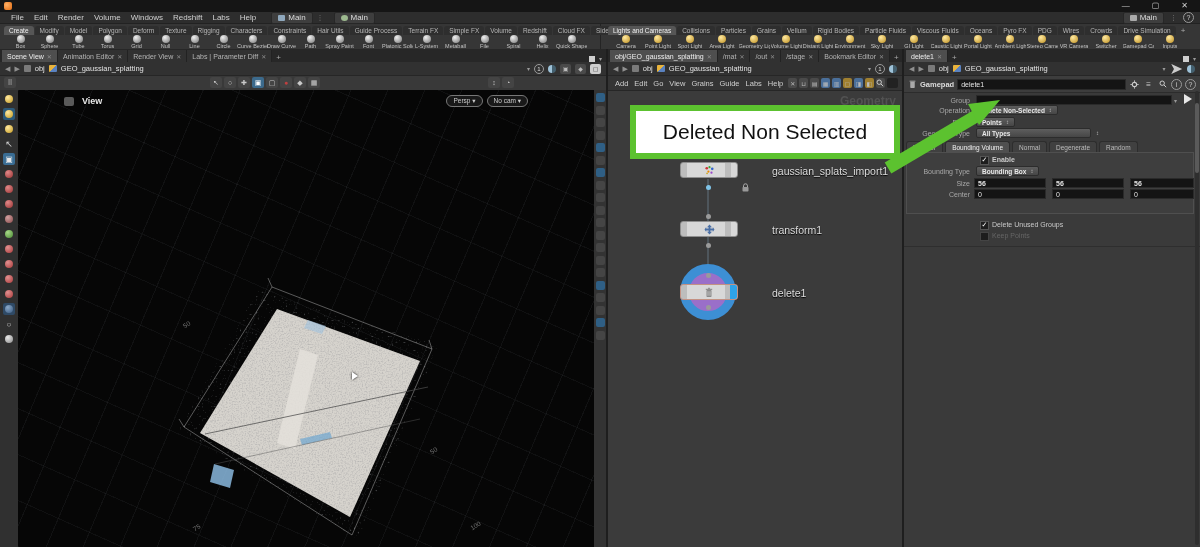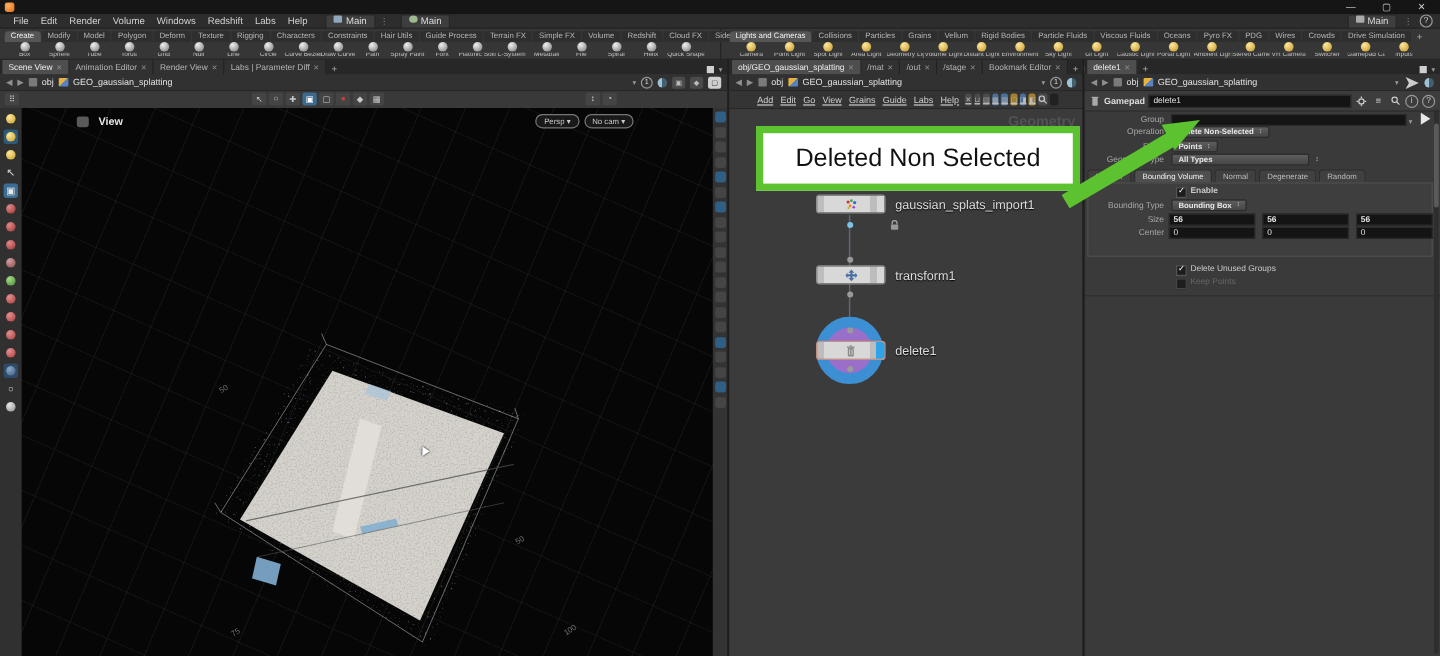--- a/index.html
+++ b/index.html
@@ -7,21 +7,21 @@
   .abs{position:absolute;}
   
   .titlebar{position:absolute;left:0;top:0;width:1200px;height:12px;background:#151515;display:flex;align-items:center;gap:4px;padding:0 4px;box-sizing:border-box;}
   .houdini-logo{width:8px;height:8px;border-radius:2px;background:radial-gradient(circle at 35% 35%,#ffb066,#e06a10);}
   .title-text{font-size:7.5px;color:#b8b8b8;white-space:nowrap;}
   .win-controls{margin-left:auto;display:flex;gap:22px;padding-right:8px;}
   .win-controls span{font-size:8px;color:#cfcfcf;line-height:10px;}
   
   .menubar{position:absolute;left:0;top:12px;width:1200px;height:12px;background:#2d2d2d;display:flex;align-items:center;padding:0 6px;box-sizing:border-box;border-bottom:1px solid #222;}
   .menubar .mi{font-size:8px;color:#d0d0d0;padding:0 5px;}
-  .selbox{display:flex;align-items:flex-start;gap:3px;background:#3e3e3e;border:1px solid #272727;border-radius:2px;height:10px;padding:0 6px;font-size:8px;color:#ddd;margin-left:10px;}
+  .selbox{display:flex;align-items:center;gap:3px;background:#3e3e3e;border:1px solid #272727;border-radius:2px;height:10px;padding:0 6px;font-size:8px;color:#ddd;margin-left:10px;}
   .selbox .sic{width:7px;height:6px;background:#8fa8bd;border-radius:1px;display:inline-block;}
   .dots{color:#888;font-size:7px;margin-left:4px;}
   .helpcircle{width:9px;height:9px;border:1px solid #999;border-radius:50%;font-size:7px;color:#ccc;display:flex;align-items:center;justify-content:center;margin-left:6px;}
   
   .shelftabs{position:absolute;top:24px;height:11px;display:flex;align-items:flex-end;gap:1px;padding-left:4px;}
   .stab{font-size:6.5px;color:#b5b5b5;background:#2e2e2e;border-radius:3px 3px 0 0;padding:1px 5px;white-space:nowrap;}
   .stab.active{background:#565656;color:#f2f2f2;}
   .shelfplus{font-size:8px;color:#aaa;padding:0 4px;}
   .shelftools{position:absolute;top:35px;height:14px;display:flex;align-items:flex-start;padding-left:6px;background:transparent;}
   .tool{width:29px;display:flex;flex-direction:column;align-items:center;gap:1px;}
@@ -62,33 +62,33 @@
   .rtools{position:absolute;right:0;top:41px;width:12px;bottom:0;background:#333;display:flex;flex-direction:column;align-items:center;gap:3.5px;padding-top:3px;box-sizing:border-box;}
   .rtools .rt{width:9px;height:9px;border-radius:2px;background:#454545;flex:0 0 auto;}
   .rtools .rt.hl{background:#2f5f85;}
   .view-label{position:absolute;left:46px;top:6px;display:flex;align-items:center;gap:8px;}
   .view-ic{width:10px;height:9px;background:#5a5a5a;border-radius:2px;}
   .view-text{font-size:9px;font-weight:bold;color:#e8e8e8;text-shadow:0 1px 1px #000;}
   .cam-pills{position:absolute;right:66px;top:5px;display:flex;gap:4px;}
   .pill{border:1px solid #777;border-radius:6px;background:rgba(30,30,30,.8);color:#ccc;font-size:6.5px;padding:1px 6px;white-space:nowrap;}
   .gridnum{position:absolute;font-size:6.5px;color:#707070;transform:rotate(-32deg);}
   
-  .net-toolbar{position:absolute;left:0;top:27px;right:0;height:15px;background:#343434;border-bottom:1px solid #262626;display:flex;align-items:center;gap:2px;padding:0 20px;box-sizing:border-box;text-decoration:underline;}
+  .net-toolbar{position:absolute;left:0;top:27px;right:0;height:15px;background:#343434;border-bottom:1px solid #262626;display:flex;align-items:center;gap:2px;padding:0 4px;box-sizing:border-box;}
   .net-toolbar .mi{font-size:7.5px;color:#cfcfcf;padding:0 3px;}
   .nt-ic{width:11px;height:10px;border-radius:2px;background:#4a4a4a;display:flex;align-items:center;justify-content:center;font-size:6px;color:#bbb;}
   .nt-ic.c1{background:#4a6f9a;}
   .nt-ic.c2{background:#a08030;}
   .net-canvas{position:absolute;left:0;top:42px;right:0;bottom:0;background:#3b3b3b;overflow:hidden;}
   .watermark{position:absolute;right:6px;top:3px;font-size:12px;font-weight:bold;color:#525252;}
   .callout{position:absolute;left:22px;top:14px;width:258px;height:42px;background:#fff;border:6px solid #5cc22f;display:flex;align-items:center;justify-content:center;}
   .callout-text{font-size:21px;color:#111;white-space:nowrap;}
   .node{position:absolute;width:58px;height:16px;border-radius:3px;background:linear-gradient(90deg,#bdbdbd 0 6px,#d8d8d8 6px 44px,#bdbdbd 44px 50px,#d8d8d8 50px);border:1px solid #8f8f8f;box-sizing:border-box;display:flex;align-items:center;justify-content:center;}
   .node.selected{border:1px solid #c49183;}
   .node .flag{position:absolute;right:0;top:0;width:7px;height:14px;background:#2fa3e8;border-radius:0 2px 2px 0;}
-  .node-title{position:absolute;font-size:10.5px;color:#dcdcdc;text-shadow:0 1px 1px #000;white-space:nowrap;}
+  .node-title{position:absolute;font-size:10.5px;color:#dcdcdc;text-shadow:0 1px 1px #000;white-space:nowrap;margin-left:26px;}
   .ring-outer{position:absolute;width:56px;height:56px;border-radius:50%;background:#9a6fc9;border:9px solid #3d8fd4;box-sizing:border-box;}
   .wiredot{position:absolute;width:5px;height:5px;border-radius:50%;background:#9a9a9a;}
   .wiredot.blue{background:#7fc4e8;}
   
   .prm-label{position:absolute;font-size:7px;color:#a8a8a8;text-align:right;width:64px;left:2px;white-space:nowrap;}
   .prm-label.dis{color:#666;}
   .ddbtn{position:absolute;height:10px;background:linear-gradient(#5e5e5e,#464646);border:1px solid #2c2c2c;border-radius:2px;color:#e8e8e8;font-size:6.5px;font-weight:bold;display:flex;align-items:center;gap:4px;padding:0 5px;white-space:nowrap;box-sizing:border-box;}
   .ddbtn .ar{font-size:6px;color:#bbb;}
   .field{position:absolute;height:10px;background:#141414;border:1px solid #2a2a2a;color:#e4e4e4;font-size:7px;display:flex;align-items:center;padding:0 3px;box-sizing:border-box;}
   .chk{position:absolute;width:7px;height:7px;background:#1d1d1d;border:1px solid #555;color:#fff;font-size:7px;line-height:6px;text-align:center;}

